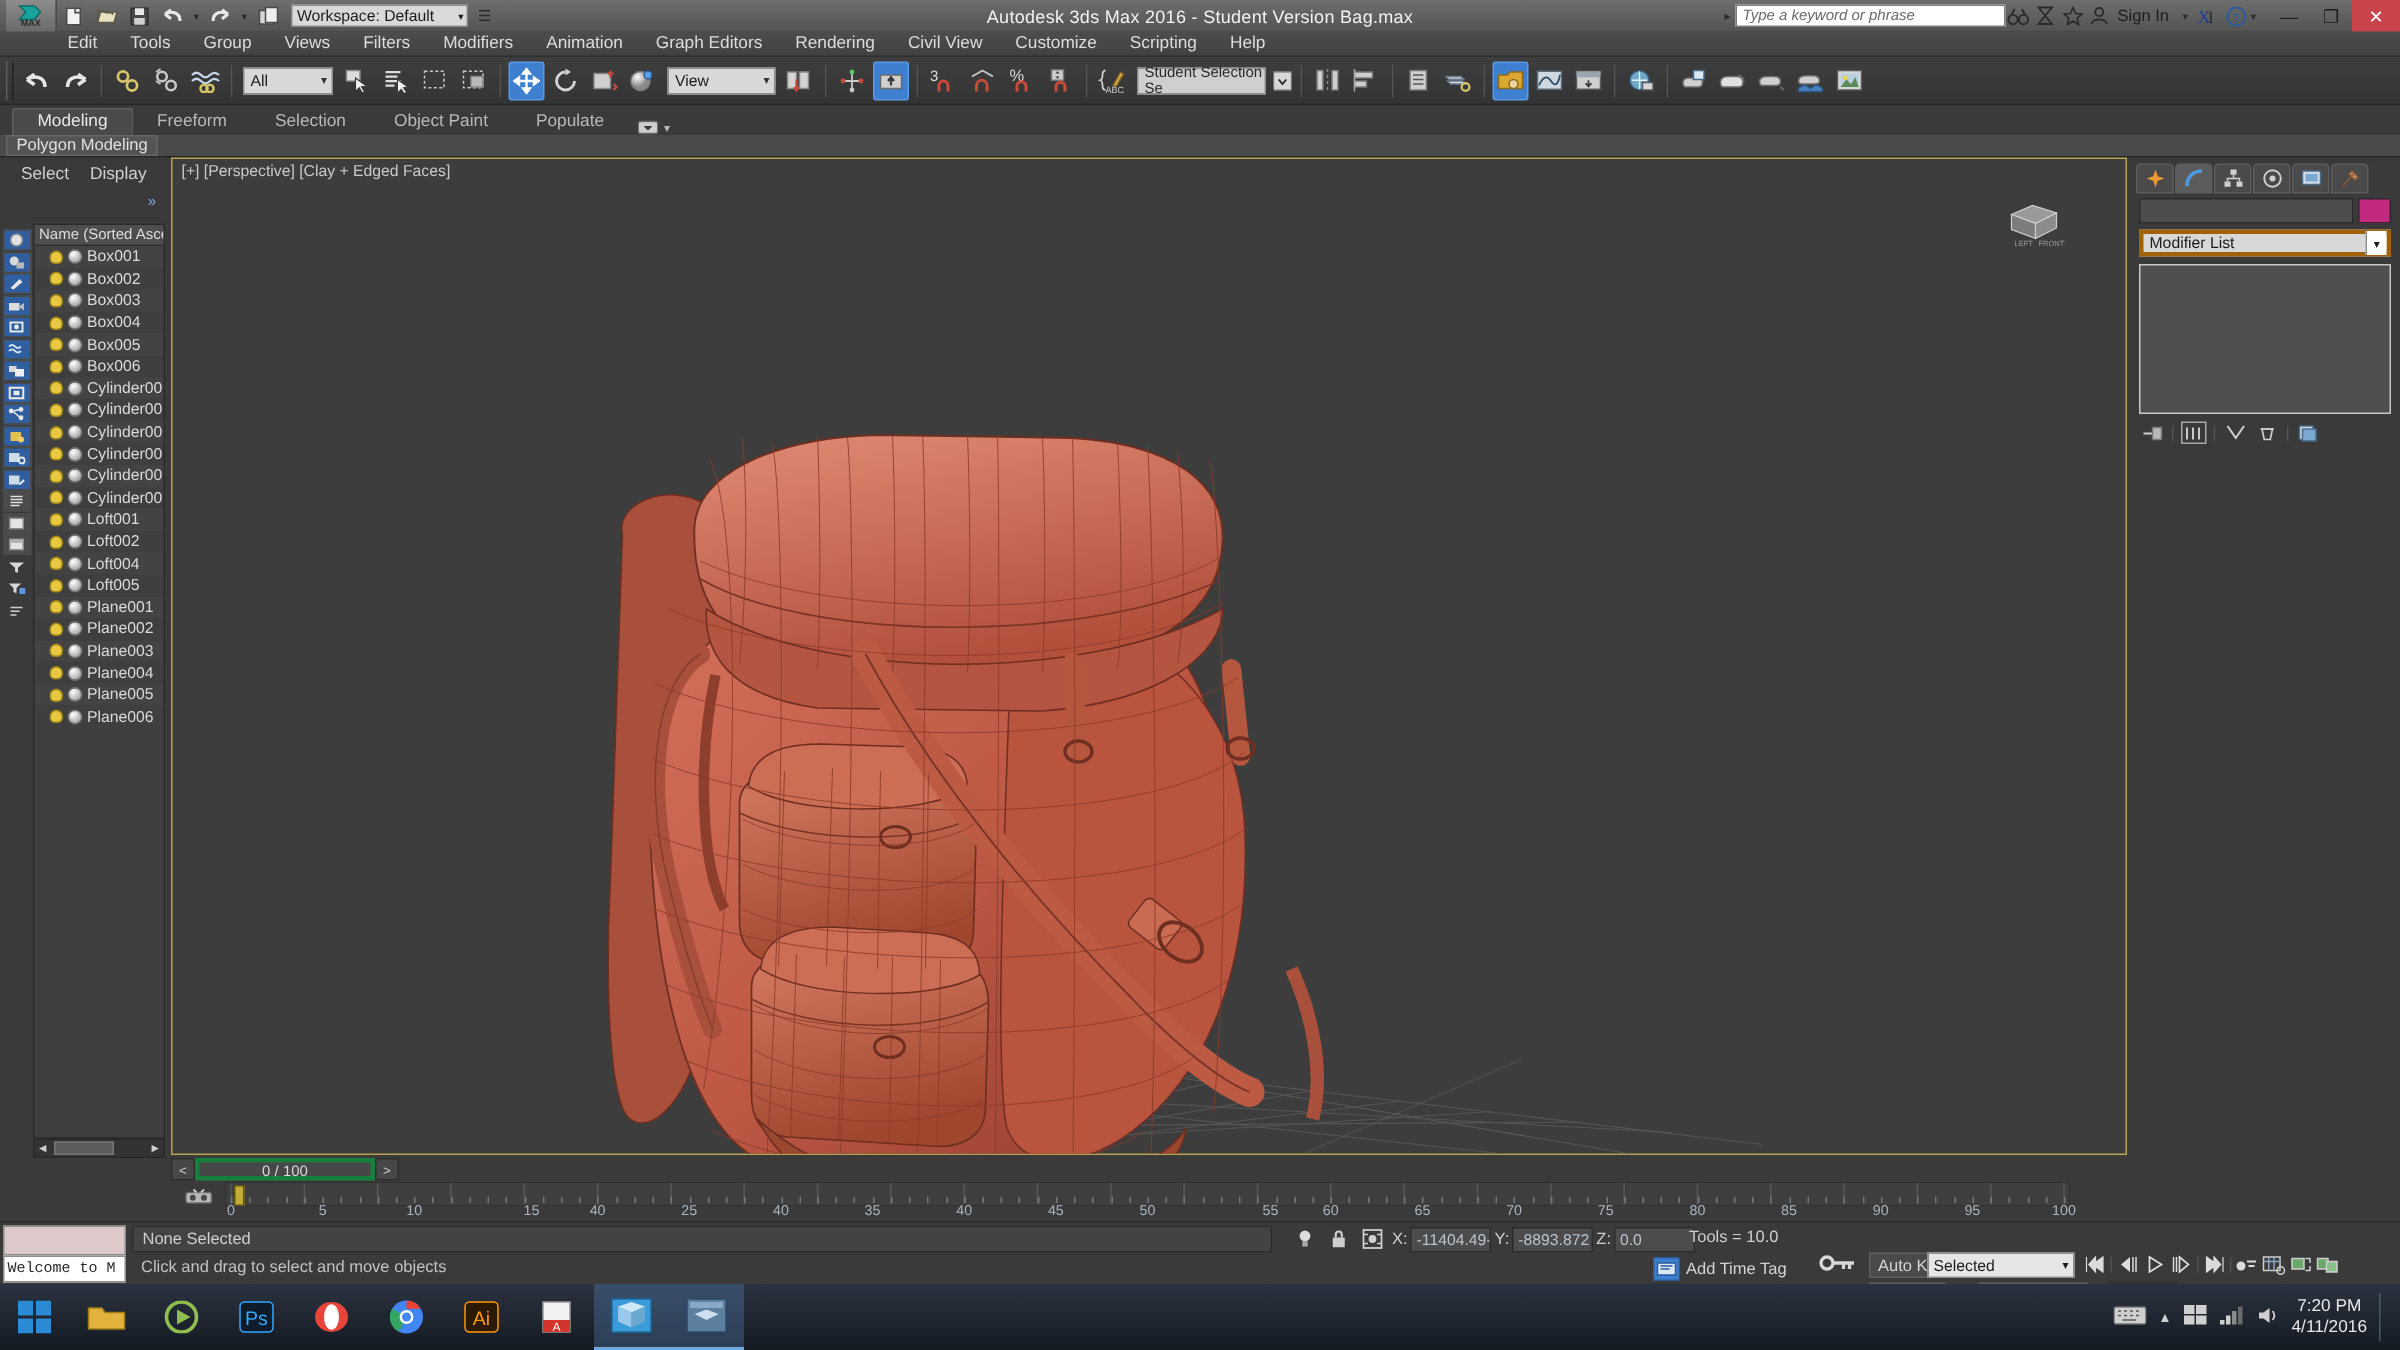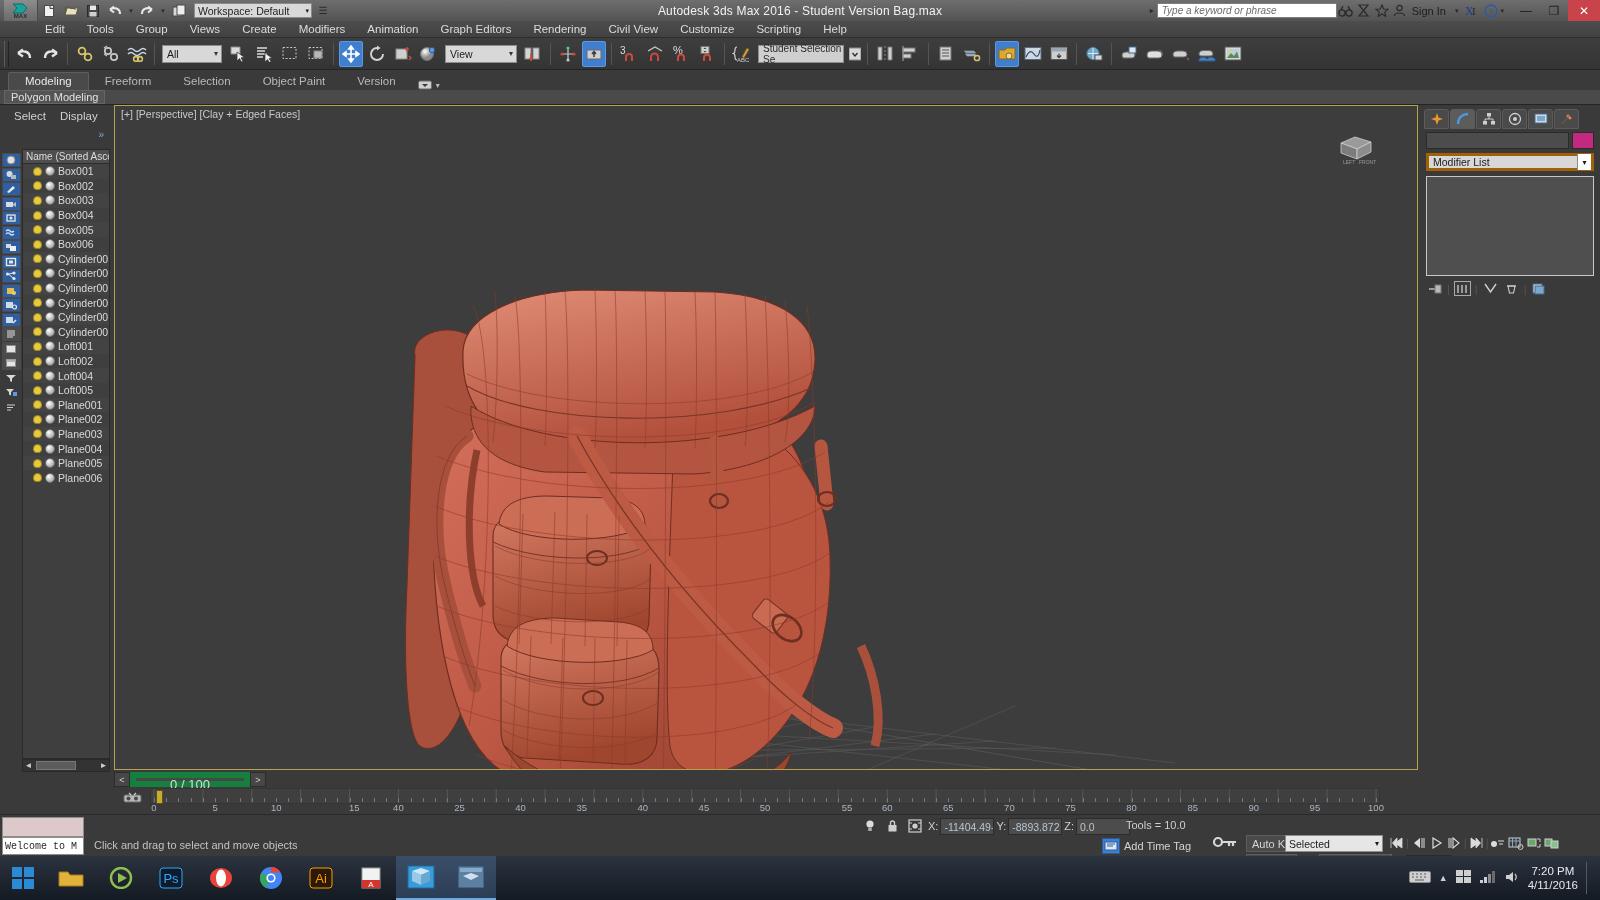--- a/index.html
+++ b/index.html
@@ -102,22 +102,22 @@
      border:1px solid #b9a24f; background:#3d3d3d; overflow:hidden; }
   #vp-label { position:absolute; left:6px; top:2px; font-size:10.5px; color:#c9c9c9; z-index:5;}
   #vp-grid { position:absolute; inset:0; }
   #viewcube { position:absolute; right:40px; top:25px; width:44px; height:34px; z-index:5;}
 
   
   #timeslider { position:absolute; left:114px; top:771px; width:1304px; height:17px;
      background:#3a3a3a; display:flex; align-items:center; }
   #ts-l, #ts-r { width:16px; height:15px; background:#474747; border:1px solid #2c2c2c;
      display:flex; align-items:center; justify-content:center; font-size:9px; color:#d0d0d0;}
-  #ts-field { width:120px; height:15px; background:#474747; border:6px solid #15803d;
-     font-size:13px; color:#d9d9d9; text-align:center; line-height:14px; }
+  #ts-field { width:120px; height:15px; background:#474747; border:3px solid #15803d;
+     font-size:10px; color:#d9d9d9; text-align:center; line-height:14px; }
 
   
   #trackbar { position:absolute; left:0; top:788px; width:1600px; height:26px;
      background:#3a3a3a; }
   #tb-key { position:absolute; left:122px; top:3px; width:22px; height:16px; }
   #tb-track { position:absolute; left:150px; top:0px; width:1230px; height:16px; }
   #tb-ruler { position:absolute; left:150px; top:14px; width:1230px; height:12px; }
   #tb-cursor { position:absolute; left:156px; top:2px; width:7px; height:14px;
      background:#c3ad36; border:1px solid #5e5314; }
   .ruler-lab { position:absolute; top:0px; font-size:9.5px; color:#a9b4c0;
@@ -299,21 +299,21 @@
     <div class="wbtn" id="close-btn">✕</div>
   </div>
 </div>
 
 <div id="menubar">
   <div id="menu-spacer"></div>
   <div class="mi">Edit</div>
   <div class="mi">Tools</div>
   <div class="mi">Group</div>
   <div class="mi">Views</div>
-  <div class="mi">Create</div>
+  <div class="mi">Filters</div>
   <div class="mi">Modifiers</div>
   <div class="mi">Animation</div>
   <div class="mi">Graph Editors</div>
   <div class="mi">Rendering</div>
   <div class="mi">Civil View</div>
   <div class="mi">Customize</div>
   <div class="mi">Scripting</div>
   <div class="mi">Help</div>
 </div>
 
@@ -572,21 +572,21 @@
       </svg>
     </div>
 </div>
 
 <div id="ribbon">
   <div id="ribbon-tabs">
     <div class="rt active">Modeling</div>
     <div class="rt">Freeform</div>
     <div class="rt">Selection</div>
     <div class="rt">Object Paint</div>
-    <div class="rt">Version</div>
+    <div class="rt">Populate</div>
     <div class="rt" style="padding:0 6px;display:flex;align-items:center;gap:4px">
       <svg width="14" height="10">
           <rect x="0.5" y="1" width="13" height="8" rx="1.5" fill="#cfcfcf" stroke="#6a6a6a"></rect>
           <path d="M4 4 L7 7 L10 4" fill="#3a3a3a"></path>
         </svg>
       <span style="font-size:8px">▾</span>
     </div>
   </div>
   <div id="ribbon-sub">
     <span class="rs">Polygon Modeling</span>
@@ -1148,20 +1148,21 @@
       <span class="ruler-tick" style="left: 1201.56px;"></span>
       <span class="ruler-tick" style="left: 1213.78px;"></span>
       <span class="ruler-lab" style="left: 1226px;">100</span>
       <span class="ruler-tick" style="left: 1226px;"></span>
     </div>
 </div>
 
 <div id="statusbar">
   <div id="mini-listener"></div>
   <div id="ml-text">Welcome to M</div>
+  <div id="st-line1">None Selected</div>
   <div id="st-line2">Click and drag to select and move objects</div>
 
   <div id="coords">
     <span style="width:20px;display:flex;justify-content:center">
       <svg width="10" height="14">
           <circle cx="5" cy="5" r="3.6" fill="#dcdcdc"></circle>
           <rect x="3.2" y="8.5" width="3.6" height="3.5" fill="#aaa"></rect>
         </svg>
       </span>
     <span style="width:20px;display:flex;justify-content:center">

